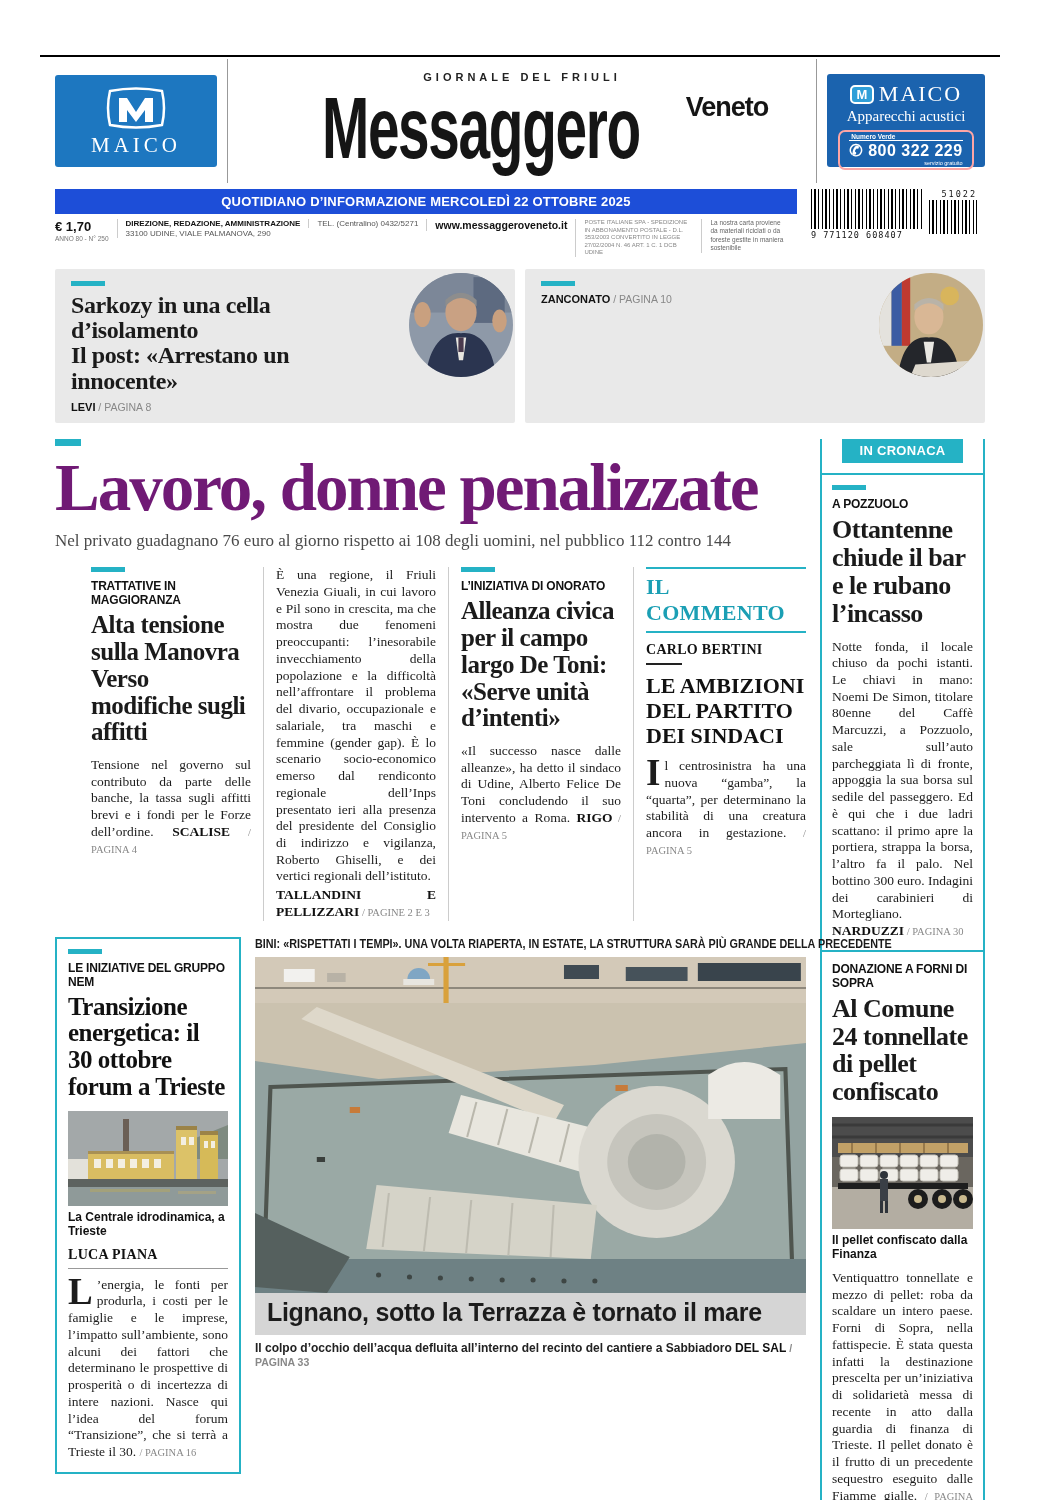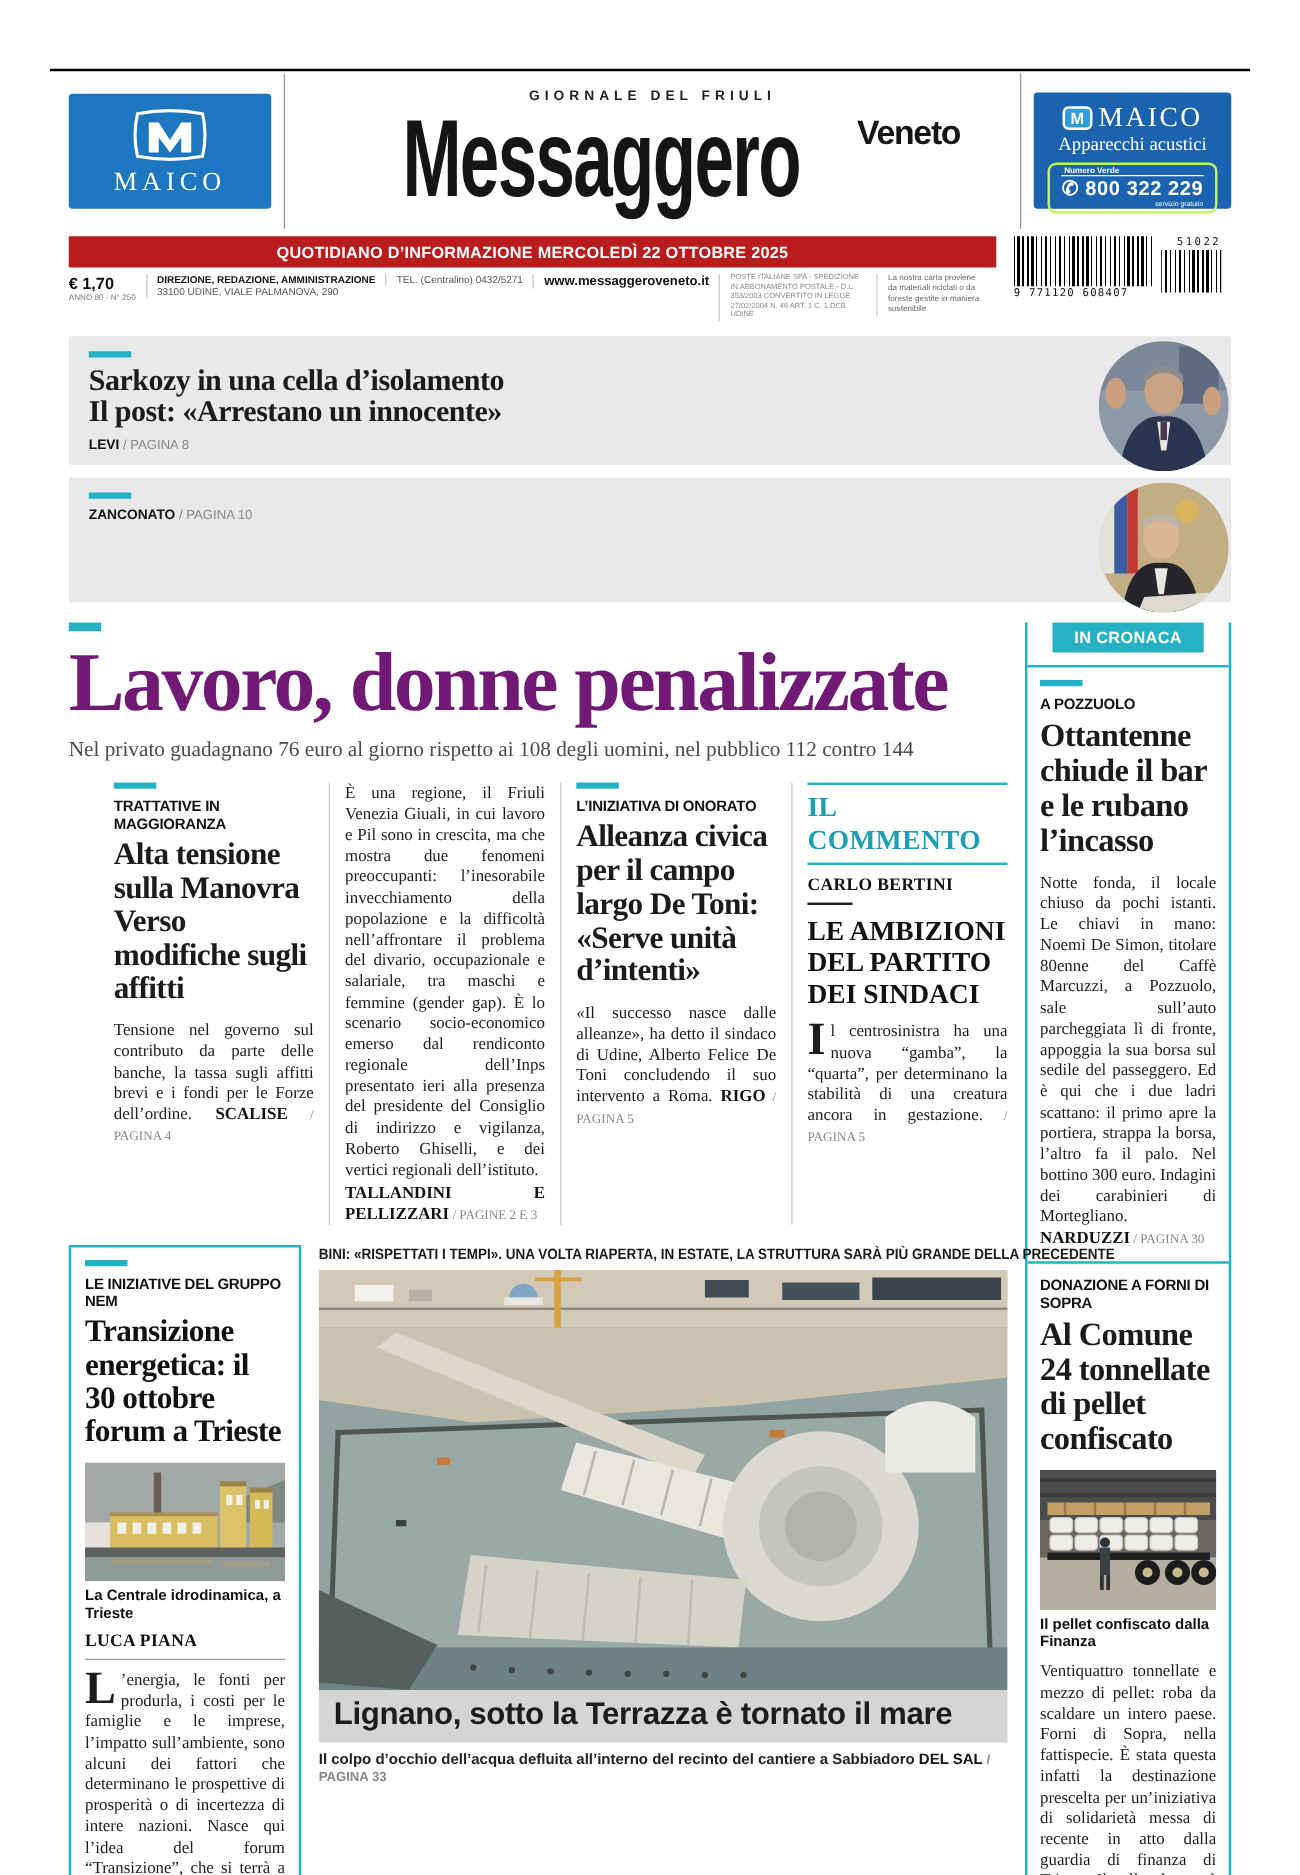--- a/index.html
+++ b/index.html
@@ -22,29 +22,29 @@
   .mast-title { display:inline-block; font-weight:bold; font-size:86px; letter-spacing:-2px; color:#151515;
                 transform:scaleX(.66) scaleY(1.02); transform-origin:center top; }
   .mast-sub { display:inline-block; font-weight:bold; font-size:27px; color:#151515; position:relative; top:-40px; left:-36px; letter-spacing:-1px; }
   .maico-ad { width:158px; height:93px; margin-top:15px; background:#1b63ae; border-radius:3px; color:#fff;
               text-align:center; padding:7px 4px 5px; }
   .maico-ad .row1 { display:flex; align-items:center; justify-content:center; gap:5px; }
   .m-chip { display:inline-flex; align-items:center; justify-content:center; width:24px; height:19px;
             background:#2f9fd8; border:2px solid #fff; border-radius:5px; color:#fff; font-weight:bold; font-size:13px; }
   .maico-ad .brand { font-family:"Liberation Serif", serif; font-size:22px; letter-spacing:2px; }
   .maico-ad .tagline { font-family:"Liberation Serif", serif; font-size:15px; margin-top:1px; }
-  .phone-pill { display:inline-block; border:2px solid #bef264; border-radius:7px; padding:0 9px 2px; margin-top:5px; }
+  .phone-pill { display:inline-block; border:2px solid #fca5a5; border-radius:7px; padding:0 9px 2px; margin-top:5px; }
   .phone-pill .lbl { font-size:6.5px; font-weight:bold; text-align:left; border-bottom:1px solid #fff; padding:1px 2px 0; }
   .phone-pill .num { font-size:16px; font-weight:bold; letter-spacing:.5px; }
   .phone-pill .note { font-size:5.5px; text-align:right; }
 
   
   .band-info { display:flex; margin-top:6px; }
   .band-left { flex:1; }
-  .teal-band { height:25px; background:#b91c1c; color:#fff; font-weight:bold; font-size:13px;
+  .teal-band { height:25px; background:#1d4ed8; color:#fff; font-weight:bold; font-size:13px;
                display:flex; align-items:center; justify-content:center; letter-spacing:.2px; }
   .info-row { display:flex; margin-top:5px; align-items:flex-start; }
   .info-cell { padding:0 8px; border-left:1px solid #ccc; }
   .info-cell:first-child { border-left:none; padding-left:0; }
   .price { font-size:13px; font-weight:bold; }
   .issue { font-size:6.5px; color:#777; margin-top:1px; }
   .adr1 { font-size:8px; font-weight:bold; }
   .adr2 { font-size:8px; color:#555; margin-top:1px; }
   .tel { font-size:8px; color:#555; }
   .www { font-size:10.5px; font-weight:bold; }
@@ -53,21 +53,21 @@
   .barcode-zone { width:188px; padding-left:14px; display:flex; align-items:flex-start; gap:6px; }
   .bc-big { width:112px; }
   .bars { height:40px; background-color:#fff;
           background-image:repeating-linear-gradient(90deg,#000 0 1px,#fff 1px 3px,#000 3px 5px,#fff 5px 7px,#000 7px 8px,#fff 8px 11px); }
   .bc-digits { font-family:"DejaVu Sans Mono", monospace; font-size:8.5px; letter-spacing:1px; margin-top:1px; }
   .bc-small { width:48px; }
   .bc-num { font-family:"DejaVu Sans Mono", monospace; font-size:8.5px; letter-spacing:2px; text-align:right; }
   .bars.small { height:34px; margin-top:1px; }
 
   
-  .teasers { display:flex; gap:10px; margin-top:12px;flex-direction:column; }
+  .teasers { display:flex; gap:10px; margin-top:12px; }
   .teaser { flex:1; background:#e9e9e9; border-radius:2px; padding:12px 16px 10px; position:relative; min-height:100px; }
   .dash { width:34px; height:5px; background:#25b2c5; margin-bottom:7px; }
   .teaser h2 { font-family:"Liberation Serif", serif; font-weight:bold; font-size:24px; line-height:1.06;
                letter-spacing:-.4px; padding-right:104px; color:#1b1b1b; }
   .byline { font-size:11px; margin-top:7px; }
   .sig { font-weight:bold; color:#111; }
   .pg { color:#888; font-size:10.5px; }
   .teaser-photo { position:absolute; right:2px; top:4px; width:104px; height:104px; border-radius:50%; overflow:hidden; }
 
   

